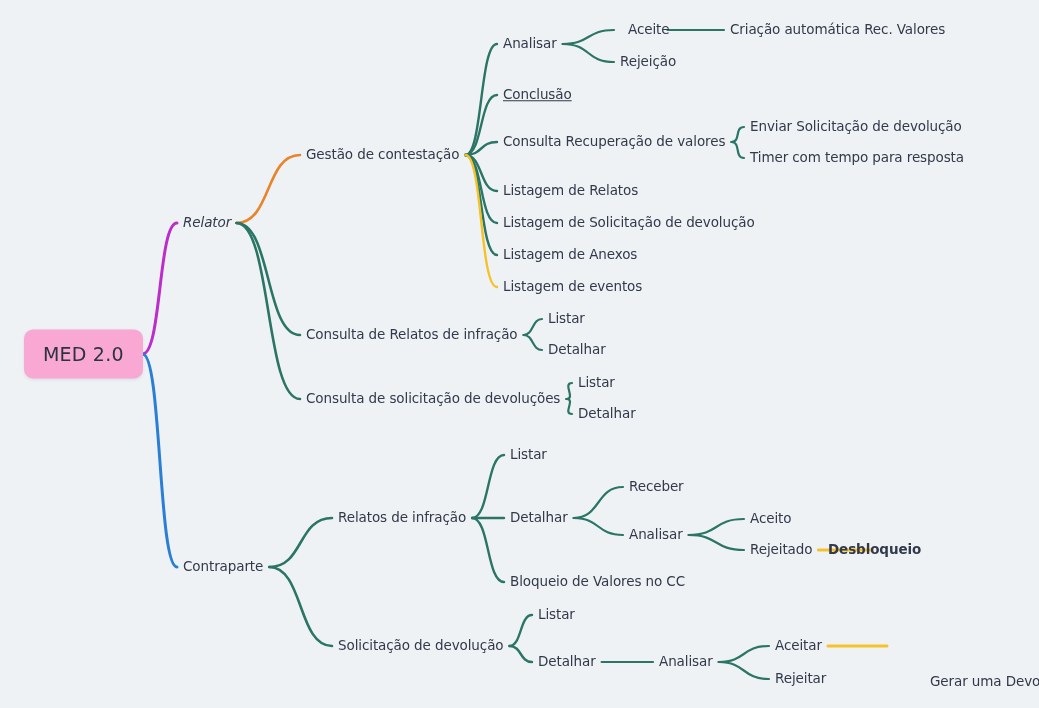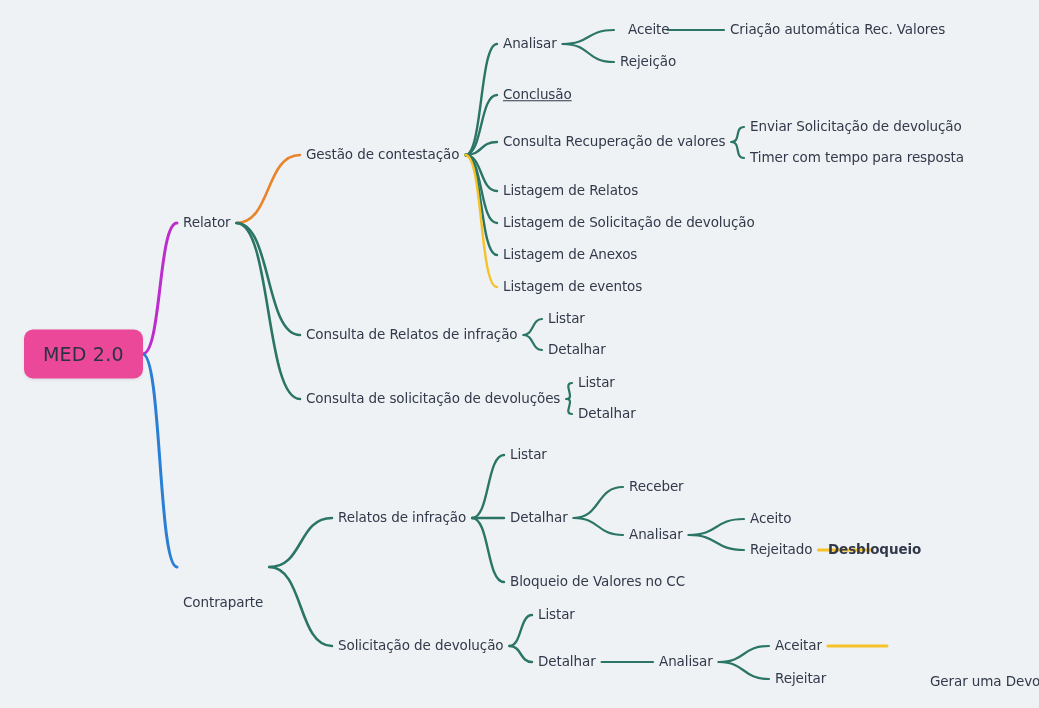--- a/index.html
+++ b/index.html
@@ -25,21 +25,21 @@
   .node {
     position: absolute;
     white-space: nowrap;
     color: #31394a;
     font-size: 13.5px;
     letter-spacing: -0.1px;
     transform: translateY(-50%);
     line-height: 1;
   }
   .node.root {
-    background: #ec4899;
+    background: #f9a8d4;
     color: #2b3342;
     font-size: 19px;
     padding: 15px 19px;
     border-radius: 9px;
     box-shadow: 0 1px 3px rgba(40,50,70,.10);
     transform: translateY(-50%);
     letter-spacing: 0.2px;
   }
 </style>
 </head>
@@ -80,22 +80,22 @@
       <path d="M818.390625,550 L871,550" fill="none" stroke="#f5c229" stroke-width="3" stroke-linecap="round"></path>
       <path d="M509.46875,646 C521.8609375,646 519.6078125,615 532,615" fill="none" stroke="#2a7565" stroke-width="2.4" stroke-linecap="round"></path>
       <path d="M509.46875,646 C521.8609375,646 519.6078125,662 532,662" fill="none" stroke="#2a7565" stroke-width="2.4" stroke-linecap="round"></path>
       <path d="M601.609375,662 L653,662" fill="none" stroke="#2a7565" stroke-width="2.2" stroke-linecap="round"></path>
       <path d="M718.625,662 C746.33125,662 741.29375,646 769,646" fill="none" stroke="#2a7565" stroke-width="2.2" stroke-linecap="round"></path>
       <path d="M718.625,662 C746.33125,662 741.29375,679 769,679" fill="none" stroke="#2a7565" stroke-width="2.2" stroke-linecap="round"></path>
       <path d="M827.90625,646 L887,646" fill="none" stroke="#f5c229" stroke-width="3" stroke-linecap="round"></path>
     </svg>
   <div id="nodes">
       <div class="node root" style="left: 24px; top: 354px;">MED 2.0</div>
-      <div class="node" style="left: 183px; top: 223px;">Relator</div>
-      <div class="node" style="left: 183px; top: 567px; margin-top: 36px;">Contraparte</div>
+      <div class="node" style="left: 183px; top: 223px; font-style: italic;">Relator</div>
+      <div class="node" style="left: 183px; top: 567px;">Contraparte</div>
       <div class="node" style="left: 306px; top: 155px;">Gestão de contestação</div>
       <div class="node" style="left: 306px; top: 335px;">Consulta de Relatos de infração</div>
       <div class="node" style="left: 306px; top: 399px;">Consulta de solicitação de devoluções</div>
       <div class="node" style="left: 503px; top: 44px;">Analisar</div>
       <div class="node" style="left: 503px; top: 95px; text-decoration: underline;">Conclusão</div>
       <div class="node" style="left: 503px; top: 142px;">Consulta Recuperação de valores</div>
       <div class="node" style="left: 503px; top: 191px;">Listagem de Relatos</div>
       <div class="node" style="left: 503px; top: 223px;">Listagem de Solicitação de devolução</div>
       <div class="node" style="left: 503px; top: 255px;">Listagem de Anexos</div>
       <div class="node" style="left: 503px; top: 287px;">Listagem de eventos</div>

